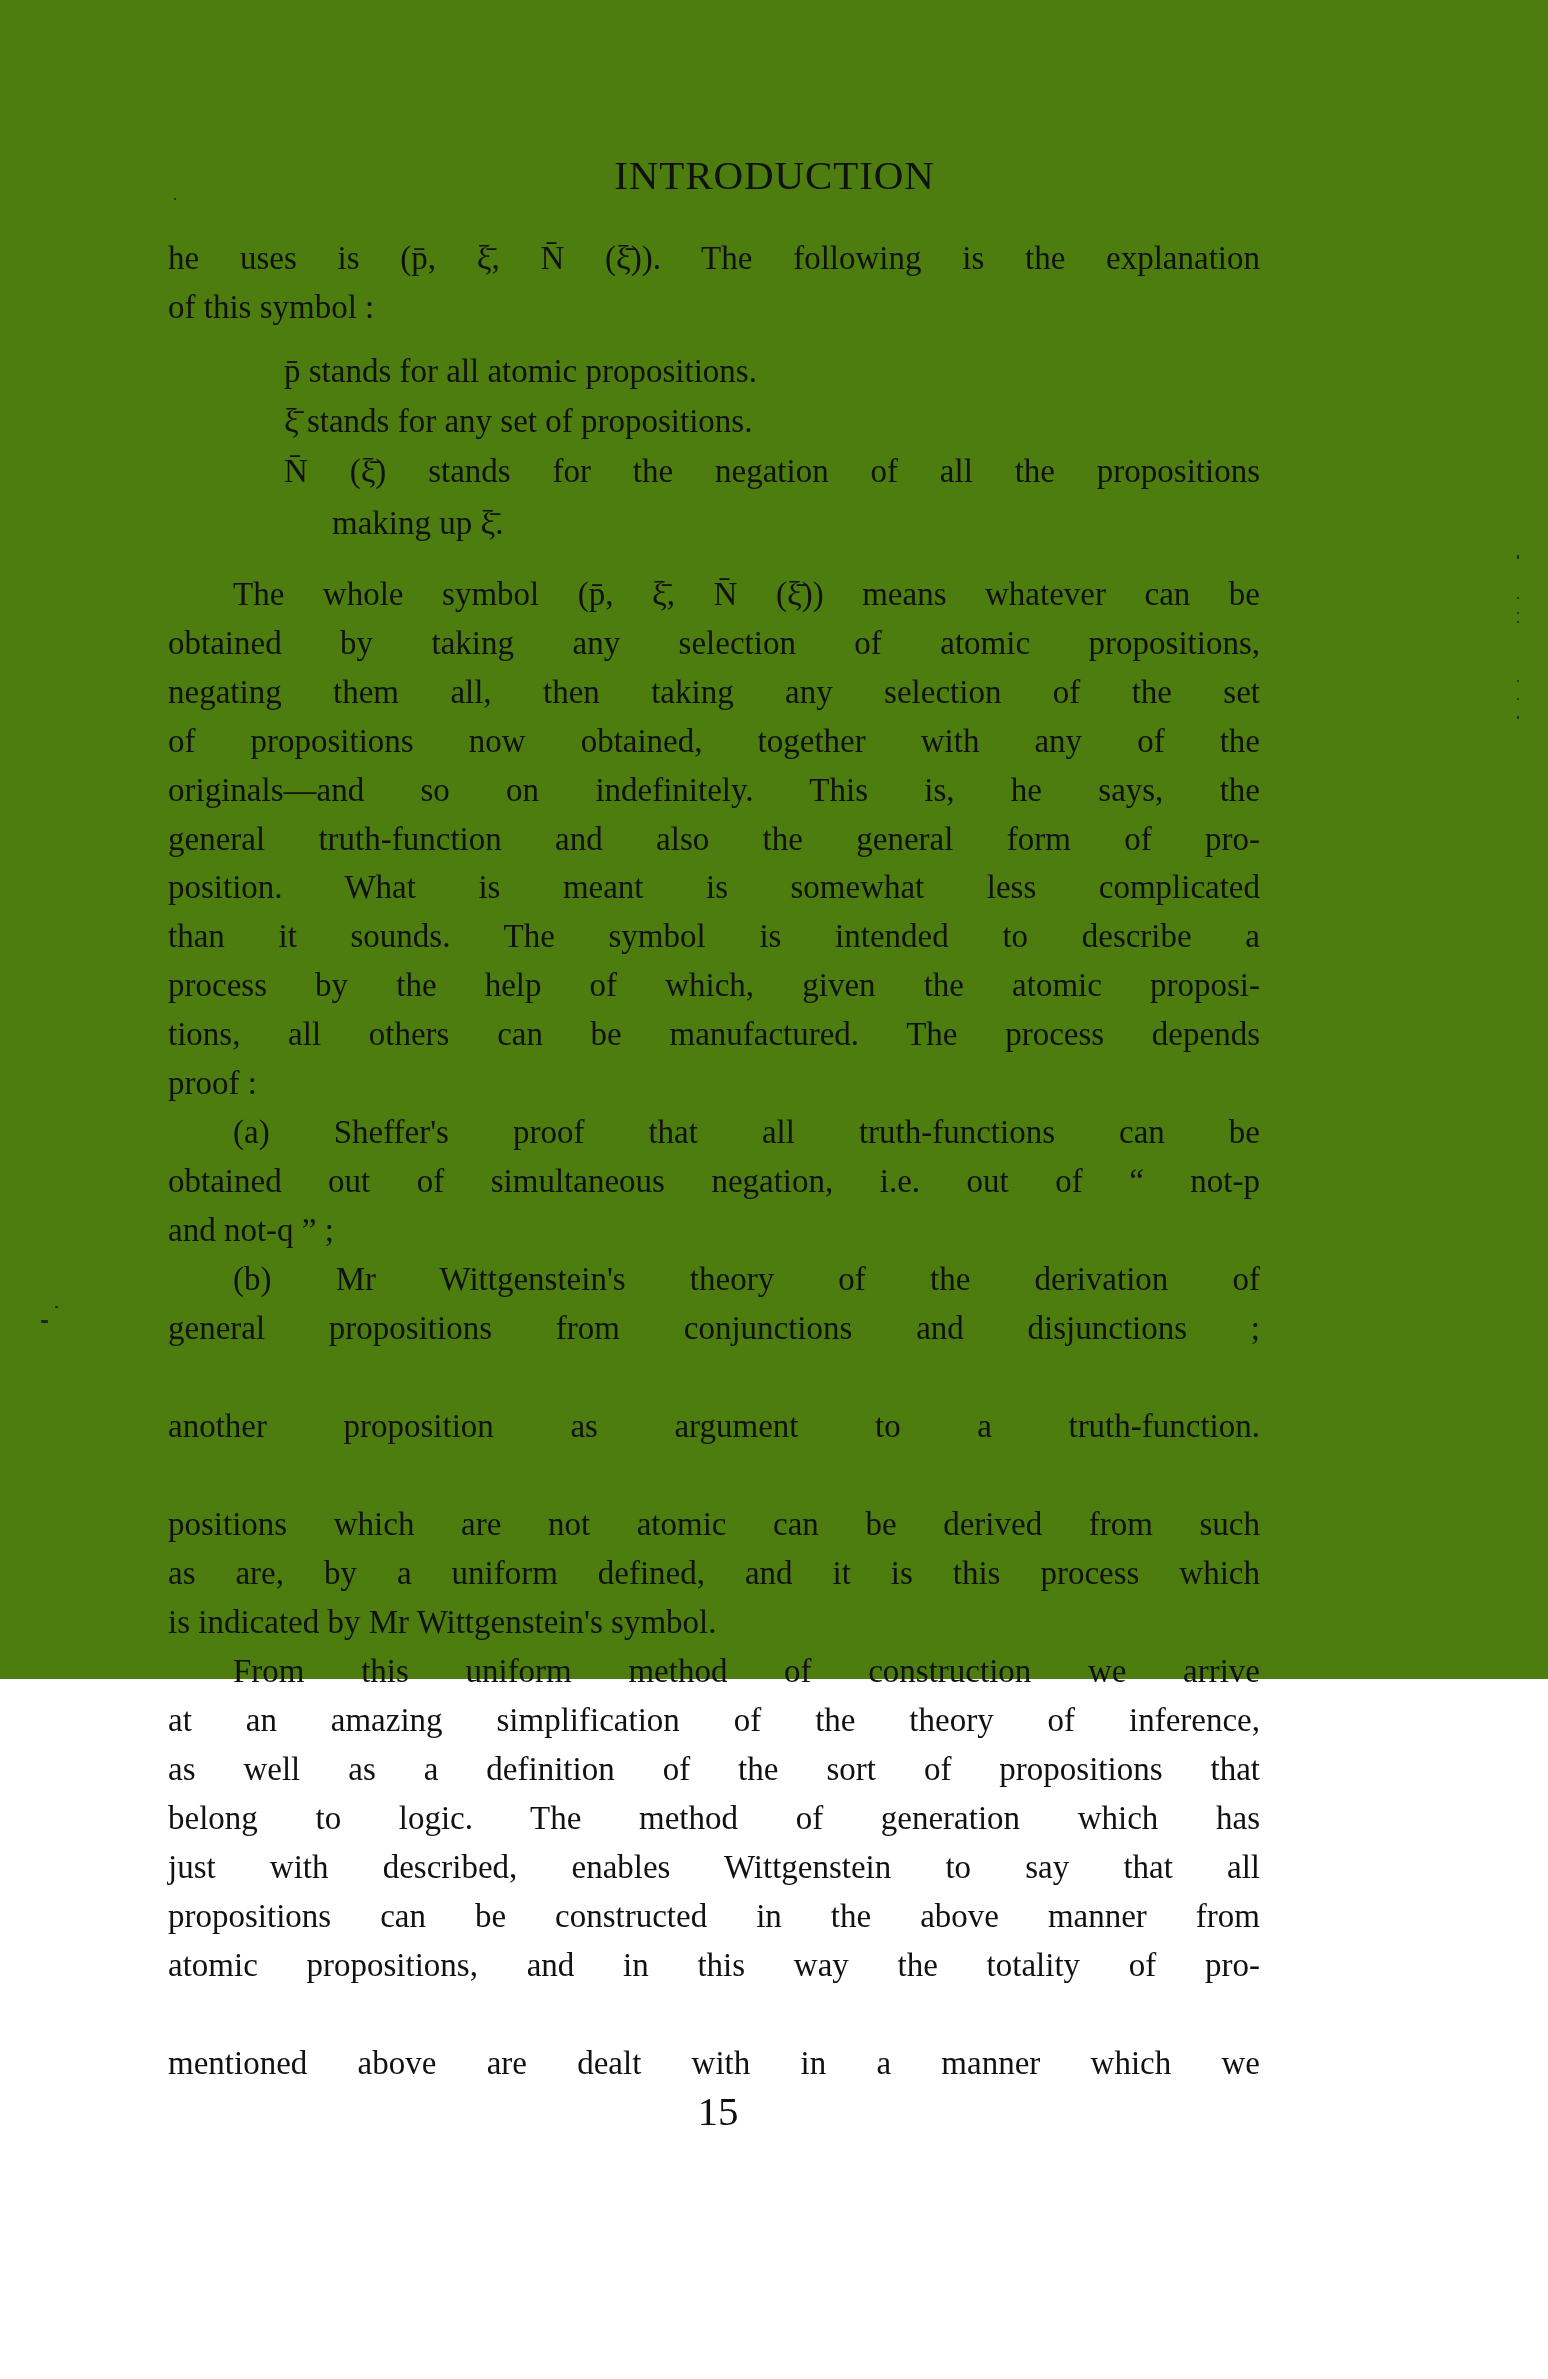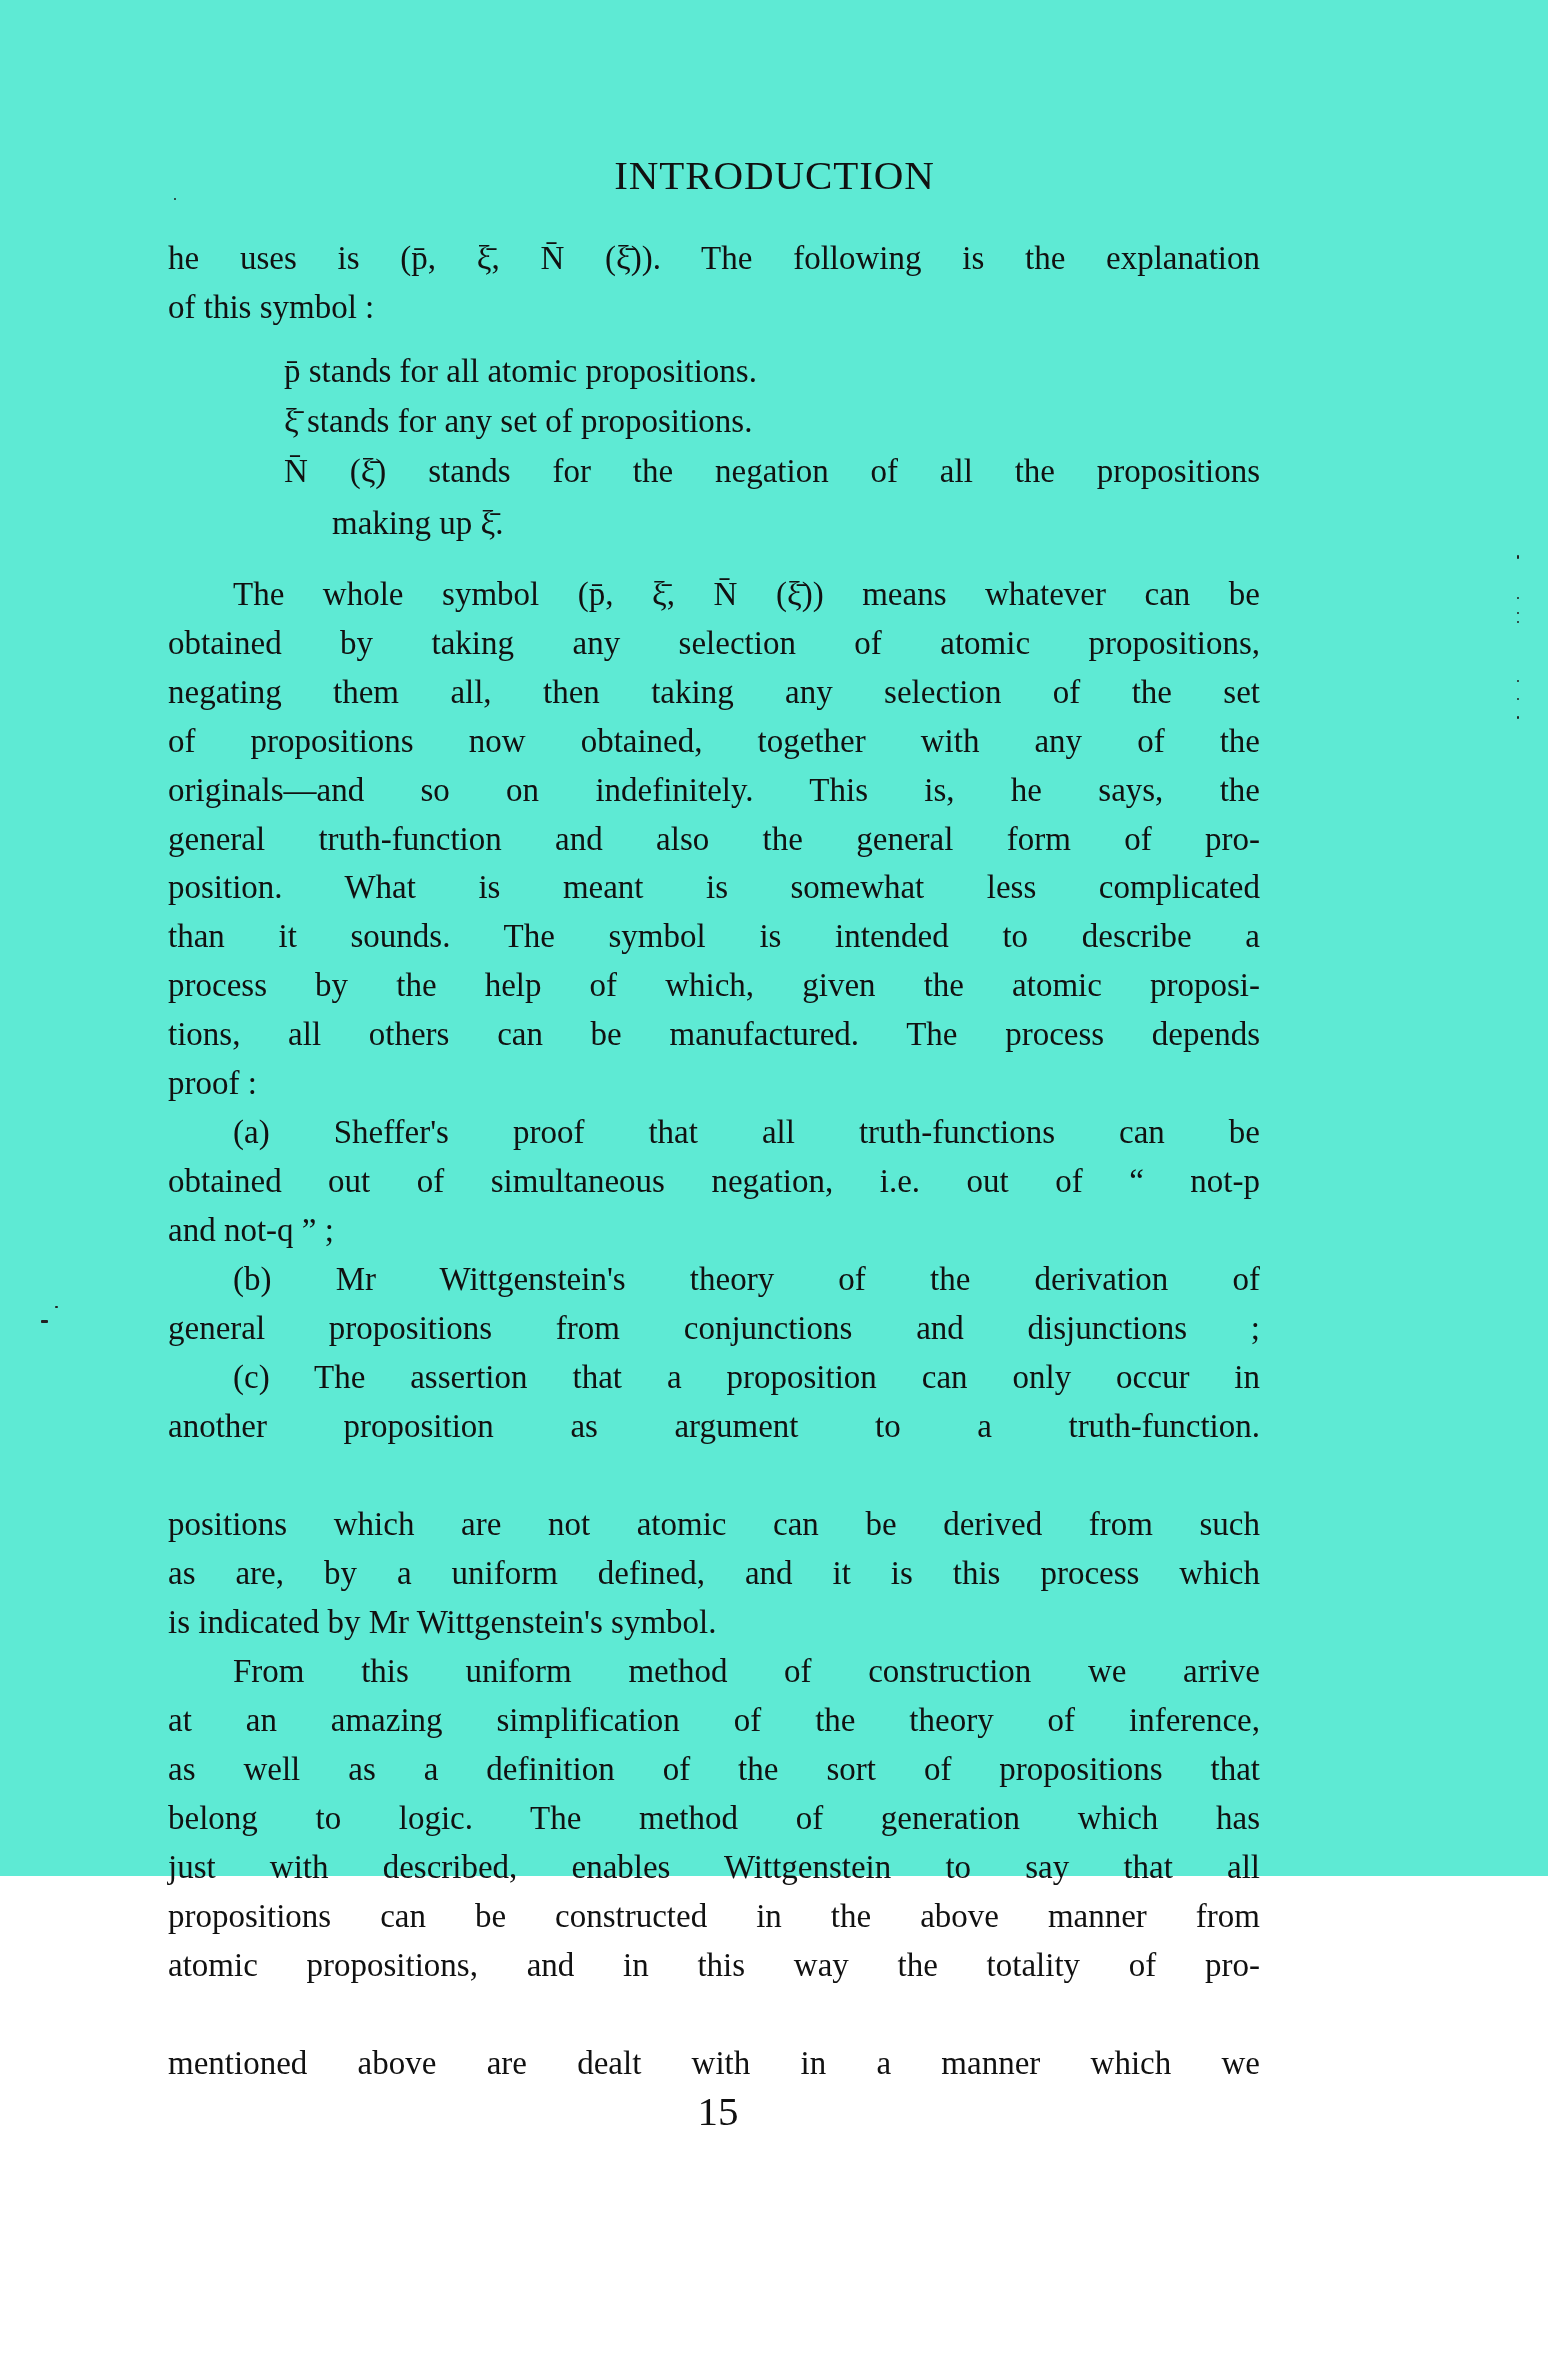--- a/index.html
+++ b/index.html
@@ -1,18 +1,18 @@
 <!DOCTYPE html>
 <html style="font-size:15px"><head>
 <meta charset="utf-8">
 <style>
   html, body { margin: 0; padding: 0; background: #ffffff; }
   body { width: 1549px; height: 2379px; position: relative; overflow: hidden;
          font-family: "Liberation Serif", "DejaVu Serif", serif; color: #111; }
-  .page { position: absolute; left: 0; top: 0; width: 1549px; height: 1876px; background: #5eead4; }
+  .page { position: absolute; left: 0; top: 0; width: 1549px; height: 1679px; background: #4d7c0f; }
   .running-head { position: absolute; left: 0; width: 1549px; top: 151px; text-align: center;
                   font-size: 41px; letter-spacing: 0.9px; line-height: 49px; }
   .line { position: absolute; left: 168px; width: 1092px; font-size: 33px; line-height: 49px;
           height: 49px; white-space: nowrap; }
   .line.j { text-align: justify; text-align-last: justify; white-space: normal; }
   .line.indent { left: 233px; width: 1027px; }
   .line.list { left: 284px; width: 976px; }
   .line.list2 { left: 332px; width: 927px; }
   .folio { position: absolute; left: 0; width: 1436px; top: 2087px; text-align: center;
            font-size: 41px; line-height: 49px; }
@@ -42,21 +42,20 @@
   <div class="line j" style="top:912px">than it sounds. The symbol is intended to describe a</div>
   <div class="line j" style="top:863px">position. What is meant is somewhat less complicated</div>
   <div class="line j" style="top:961px">process by the help of which, given the atomic proposi-</div>
   <div class="line j" style="top:1010px">tions, all others can be manufactured. The process depends</div>
   <div class="line" style="top:1059px">proof :</div>
   <div class="line indent j" style="top:1108px">(a) Sheffer's proof that all truth-functions can be</div>
   <div class="line j" style="top:1157px">obtained out of simultaneous negation, i.e. out of “ not-p</div>
   <div class="line" style="top:1206px">and not-q ” ;</div>
   <div class="line indent j" style="top:1255px">(b) Mr Wittgenstein's theory of the derivation of</div>
   <div class="line j" style="top:1304px">general propositions from conjunctions and disjunctions ;</div>
-  <div class="line indent j" style="top:1353px">(c) The assertion that a proposition can only occur in</div>
   <div class="line j" style="top:1402px">another proposition as argument to a truth-function.</div>
   <div class="line j" style="top:1500px">positions which are not atomic can be derived from such</div>
   <div class="line j" style="top:1549px">as are, by a uniform defined, and it is this process which</div>
   <div class="line" style="top:1598px">is indicated by Mr Wittgenstein's symbol.</div>
   <div class="line indent j" style="top:1647px">From this uniform method of construction we arrive</div>
   <div class="line j" style="top:1696px">at an amazing simplification of the theory of inference,</div>
   <div class="line j" style="top:1745px">as well as a definition of the sort of propositions that</div>
   <div class="line j" style="top:1794px">belong to logic. The method of generation which has</div>
   <div class="line j" style="top:1843px">just with described, enables Wittgenstein to say that all</div>
   <div class="line j" style="top:1892px">propositions can be constructed in the above manner from</div>

